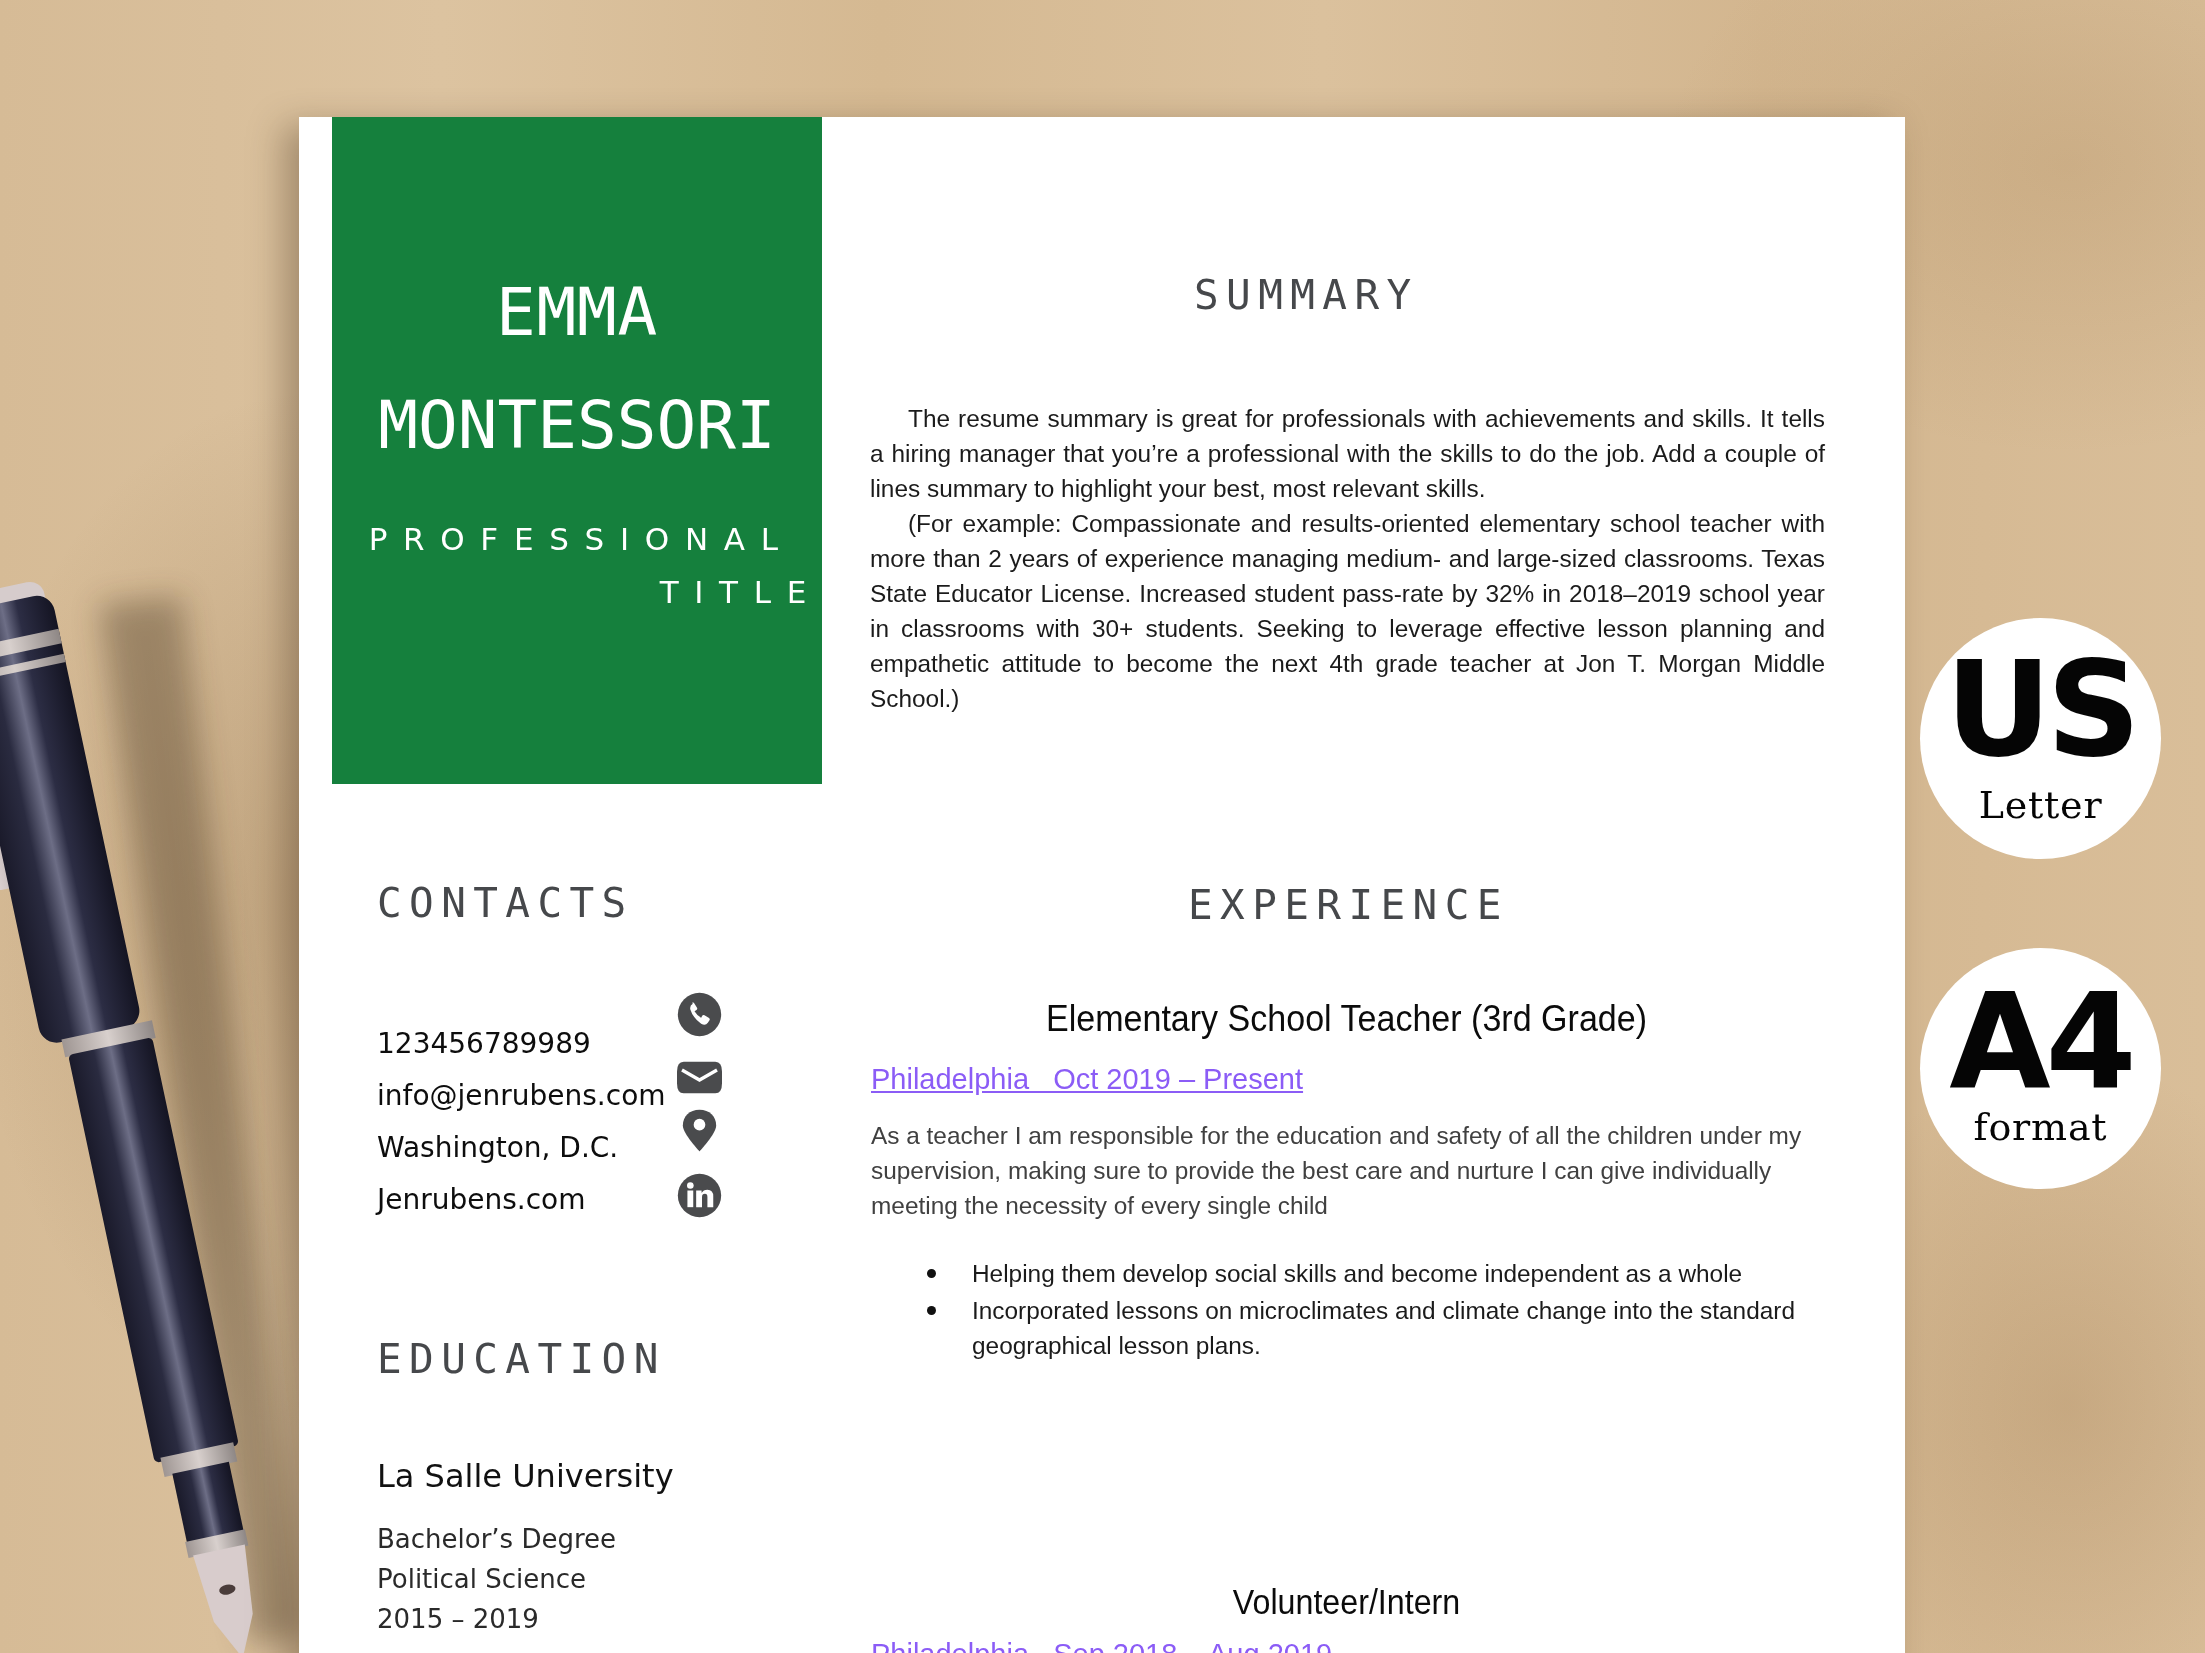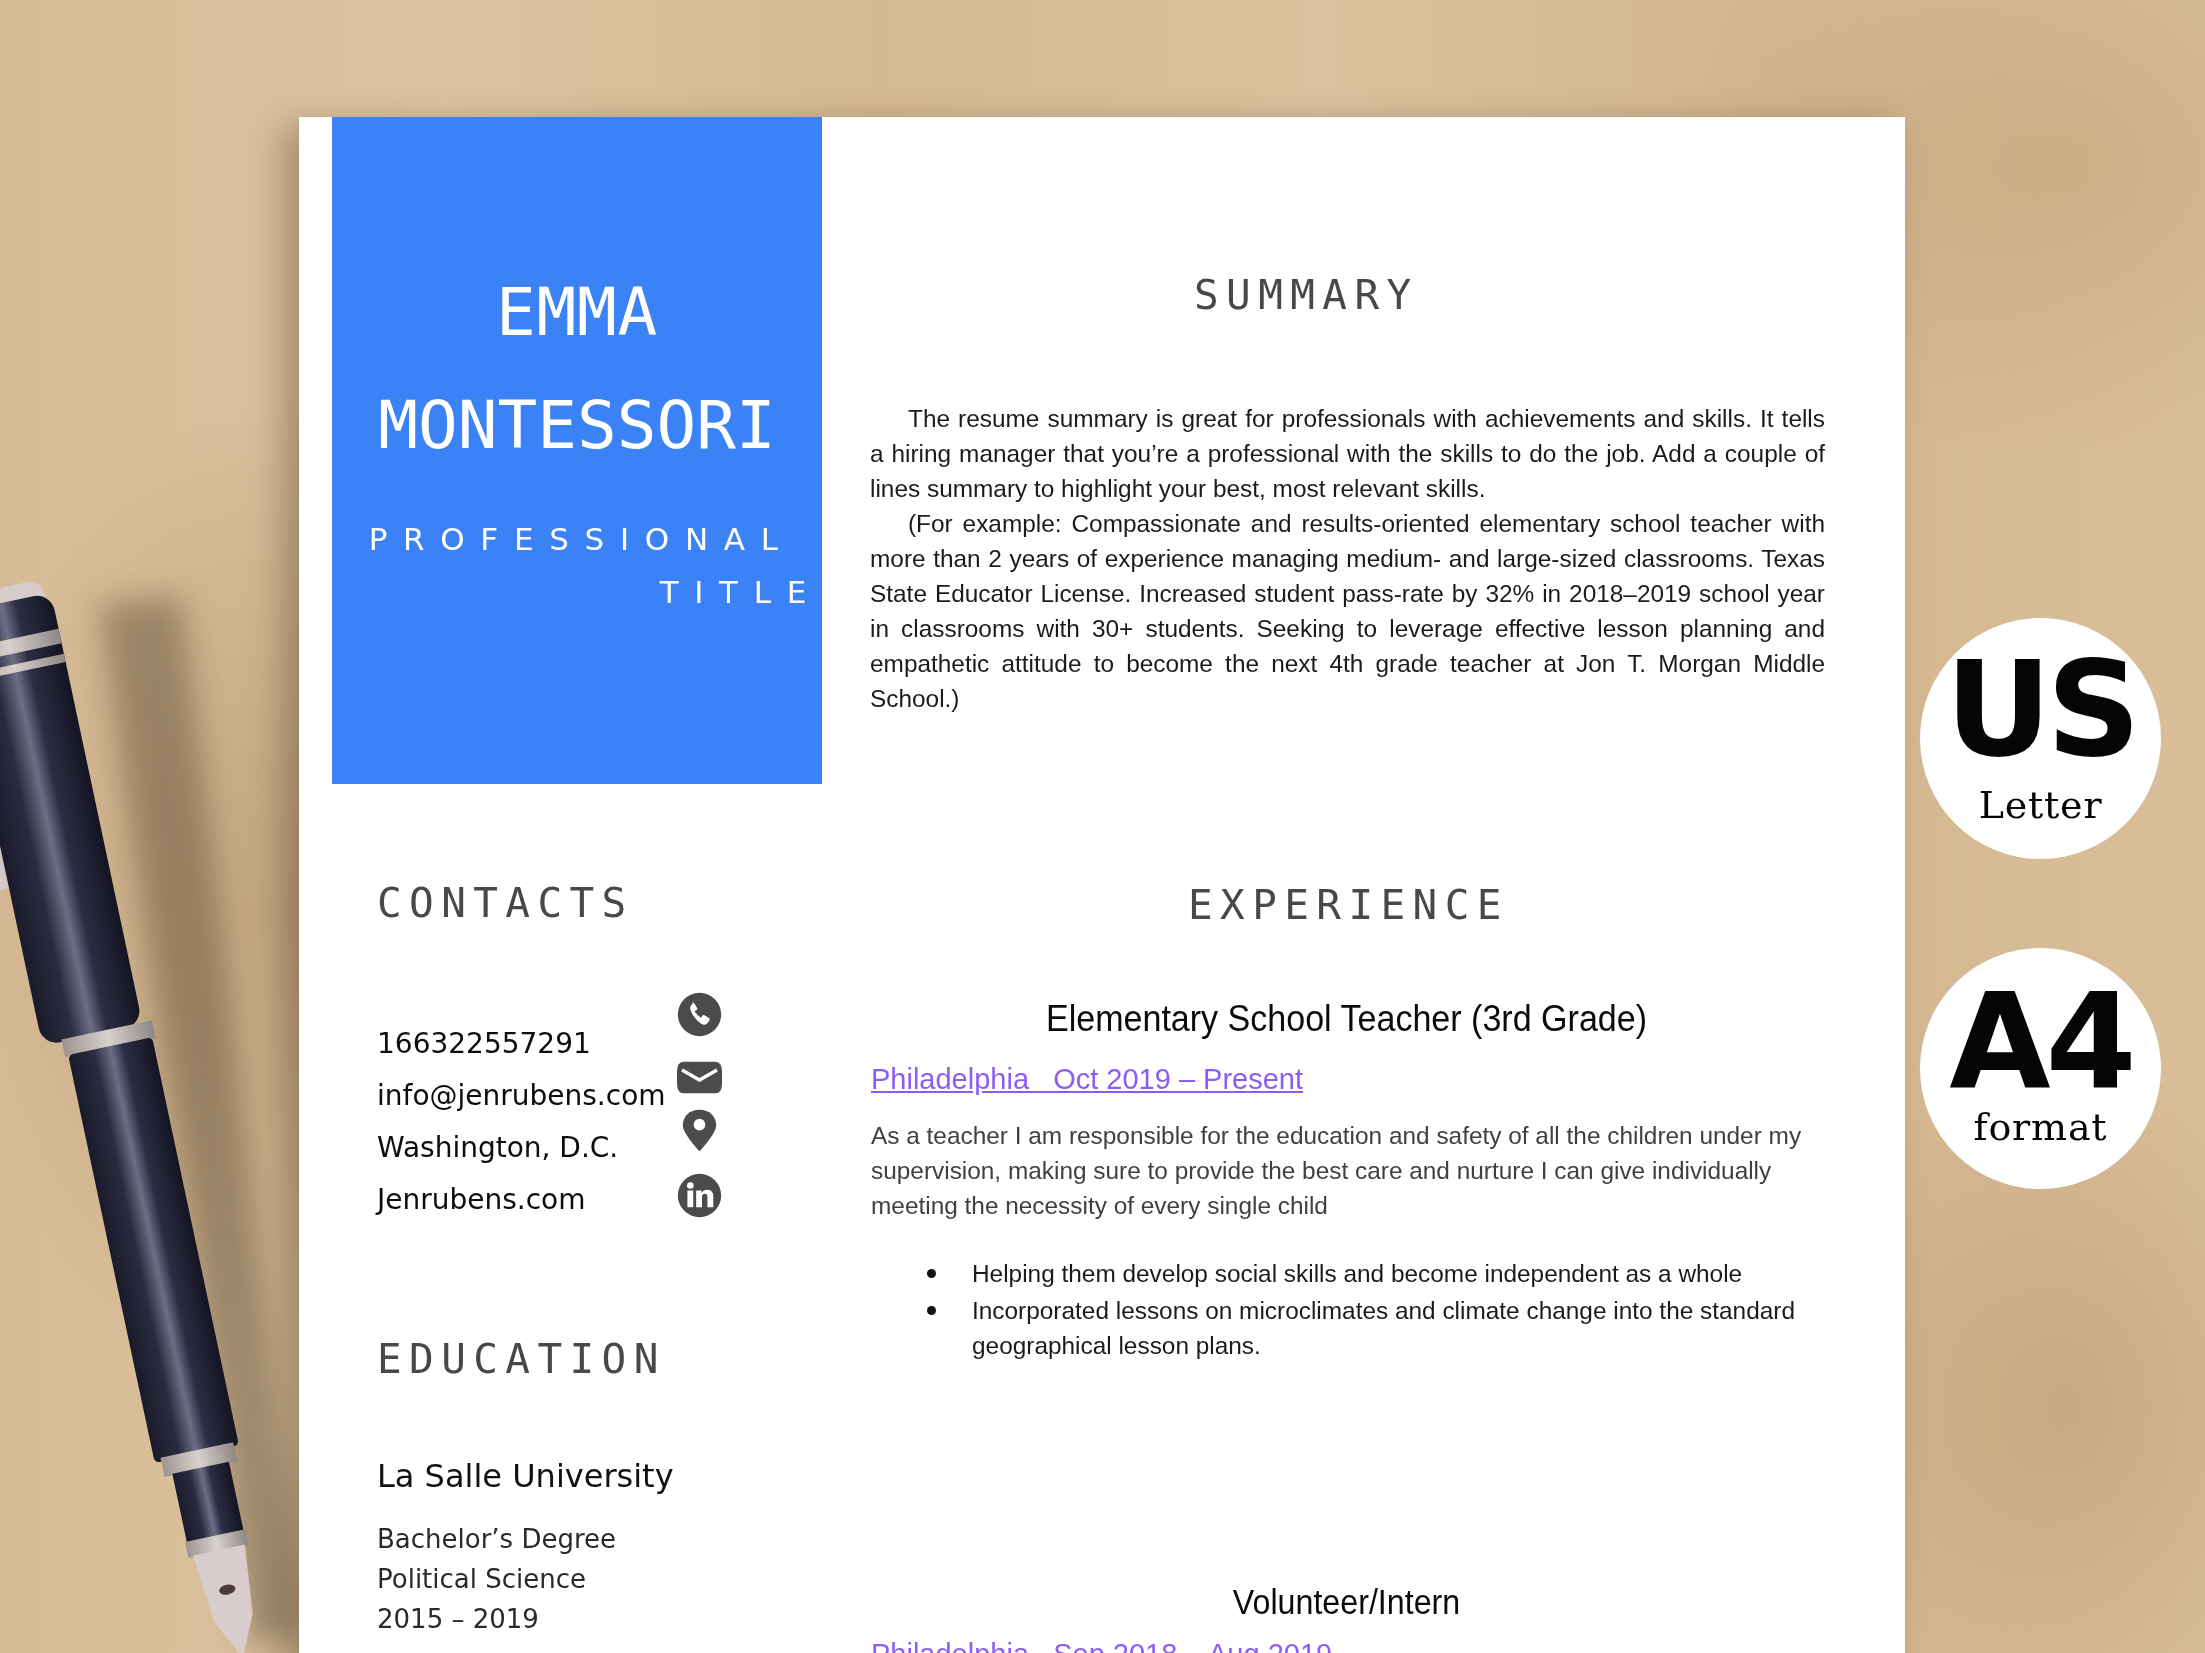--- a/index.html
+++ b/index.html
@@ -15,21 +15,21 @@
   }
 
   
   .page {
     position: absolute; left: 299px; top: 117px; width: 1606px; height: 1571px;
     background: #ffffff;
     box-shadow: -15px 8.3px 33px rgba(60,40,20,0.35);
   }
   .name-block {
     position: absolute; left: 33px; top: 0; width: 490px; height: 667px;
-    background: #3b82f6;
+    background: #15803d;
   }
   .name-line {
     position: absolute; left: 0; width: 490px; text-align: center;
     color: #ffffff; font-family: "DejaVu Sans Mono", monospace; font-weight: normal;
   }
   .name-first { top: 157px; font-size: 66px; letter-spacing: 0.8px; }
   .name-last  { top: 270px; font-size: 66px; letter-spacing: 0px; }
   .prof-line {
     position: absolute; left: 0; width: 490px; text-align: center;
     color: #ffffff; font-family: "DejaVu Sans", sans-serif; font-size: 31px;
@@ -164,21 +164,21 @@
   </div>
 
   <div class="section-heading" style="left:895px; top:154px;">SUMMARY</div>
   <div class="summary-text">
     <p>The resume summary is great for professionals with achievements and skills. It tells a hiring manager that you’re a professional with the skills to do the job. Add a couple of lines summary to highlight your best, most relevant skills.</p>
     <p>(For example:  Compassionate and results-oriented elementary school teacher with more than 2 years of experience managing medium- and large-sized classrooms. Texas State Educator License. Increased student pass-rate by 32% in 2018–2019 school year in classrooms with 30+ students. Seeking to leverage effective lesson planning and empathetic attitude to become the next 4th grade teacher at Jon T. Morgan Middle School.)</p>
   </div>
 
   <div class="section-heading" style="left:78px; top:762px;">CONTACTS</div>
 
-  <div class="contact-row" style="top:910px;">166322557291</div>
+  <div class="contact-row" style="top:910px;">123456789989</div>
   <div class="contact-row" style="top:962px;">info@jenrubens.com</div>
   <div class="contact-row" style="top:1014px;">Washington, D.C.</div>
   <div class="contact-row" style="top:1066px;">Jenrubens.com</div>
 
   <svg class="contact-icon" style="left:378px; top:875px;" viewBox="0 0 54 54">
     <circle cx="27" cy="27" r="26" fill="#4a4b4d"></circle>
     <path d="M19 14 q-4 2 -3 7 q3 10 13 17 q5 3 8 -1 l2 -3 q1 -2 -1 -3 l-5 -3 q-2 -1 -3 1 l-1 2 q-5 -3 -8 -8 l2 -1 q2 -1 1 -3 l-3 -5 q-1 -2 -3 -1 z" fill="#ffffff"></path>
   </svg>
   <svg class="contact-icon" style="left:378px; top:938px;" viewBox="0 0 54 54">
     <path d="M8 8 L46 8 Q54 8 54 20 L54 34 Q54 46 46 46 L8 46 Q0 46 0 34 L0 20 Q0 8 8 8 Z" fill="#4a4b4d"></path>

